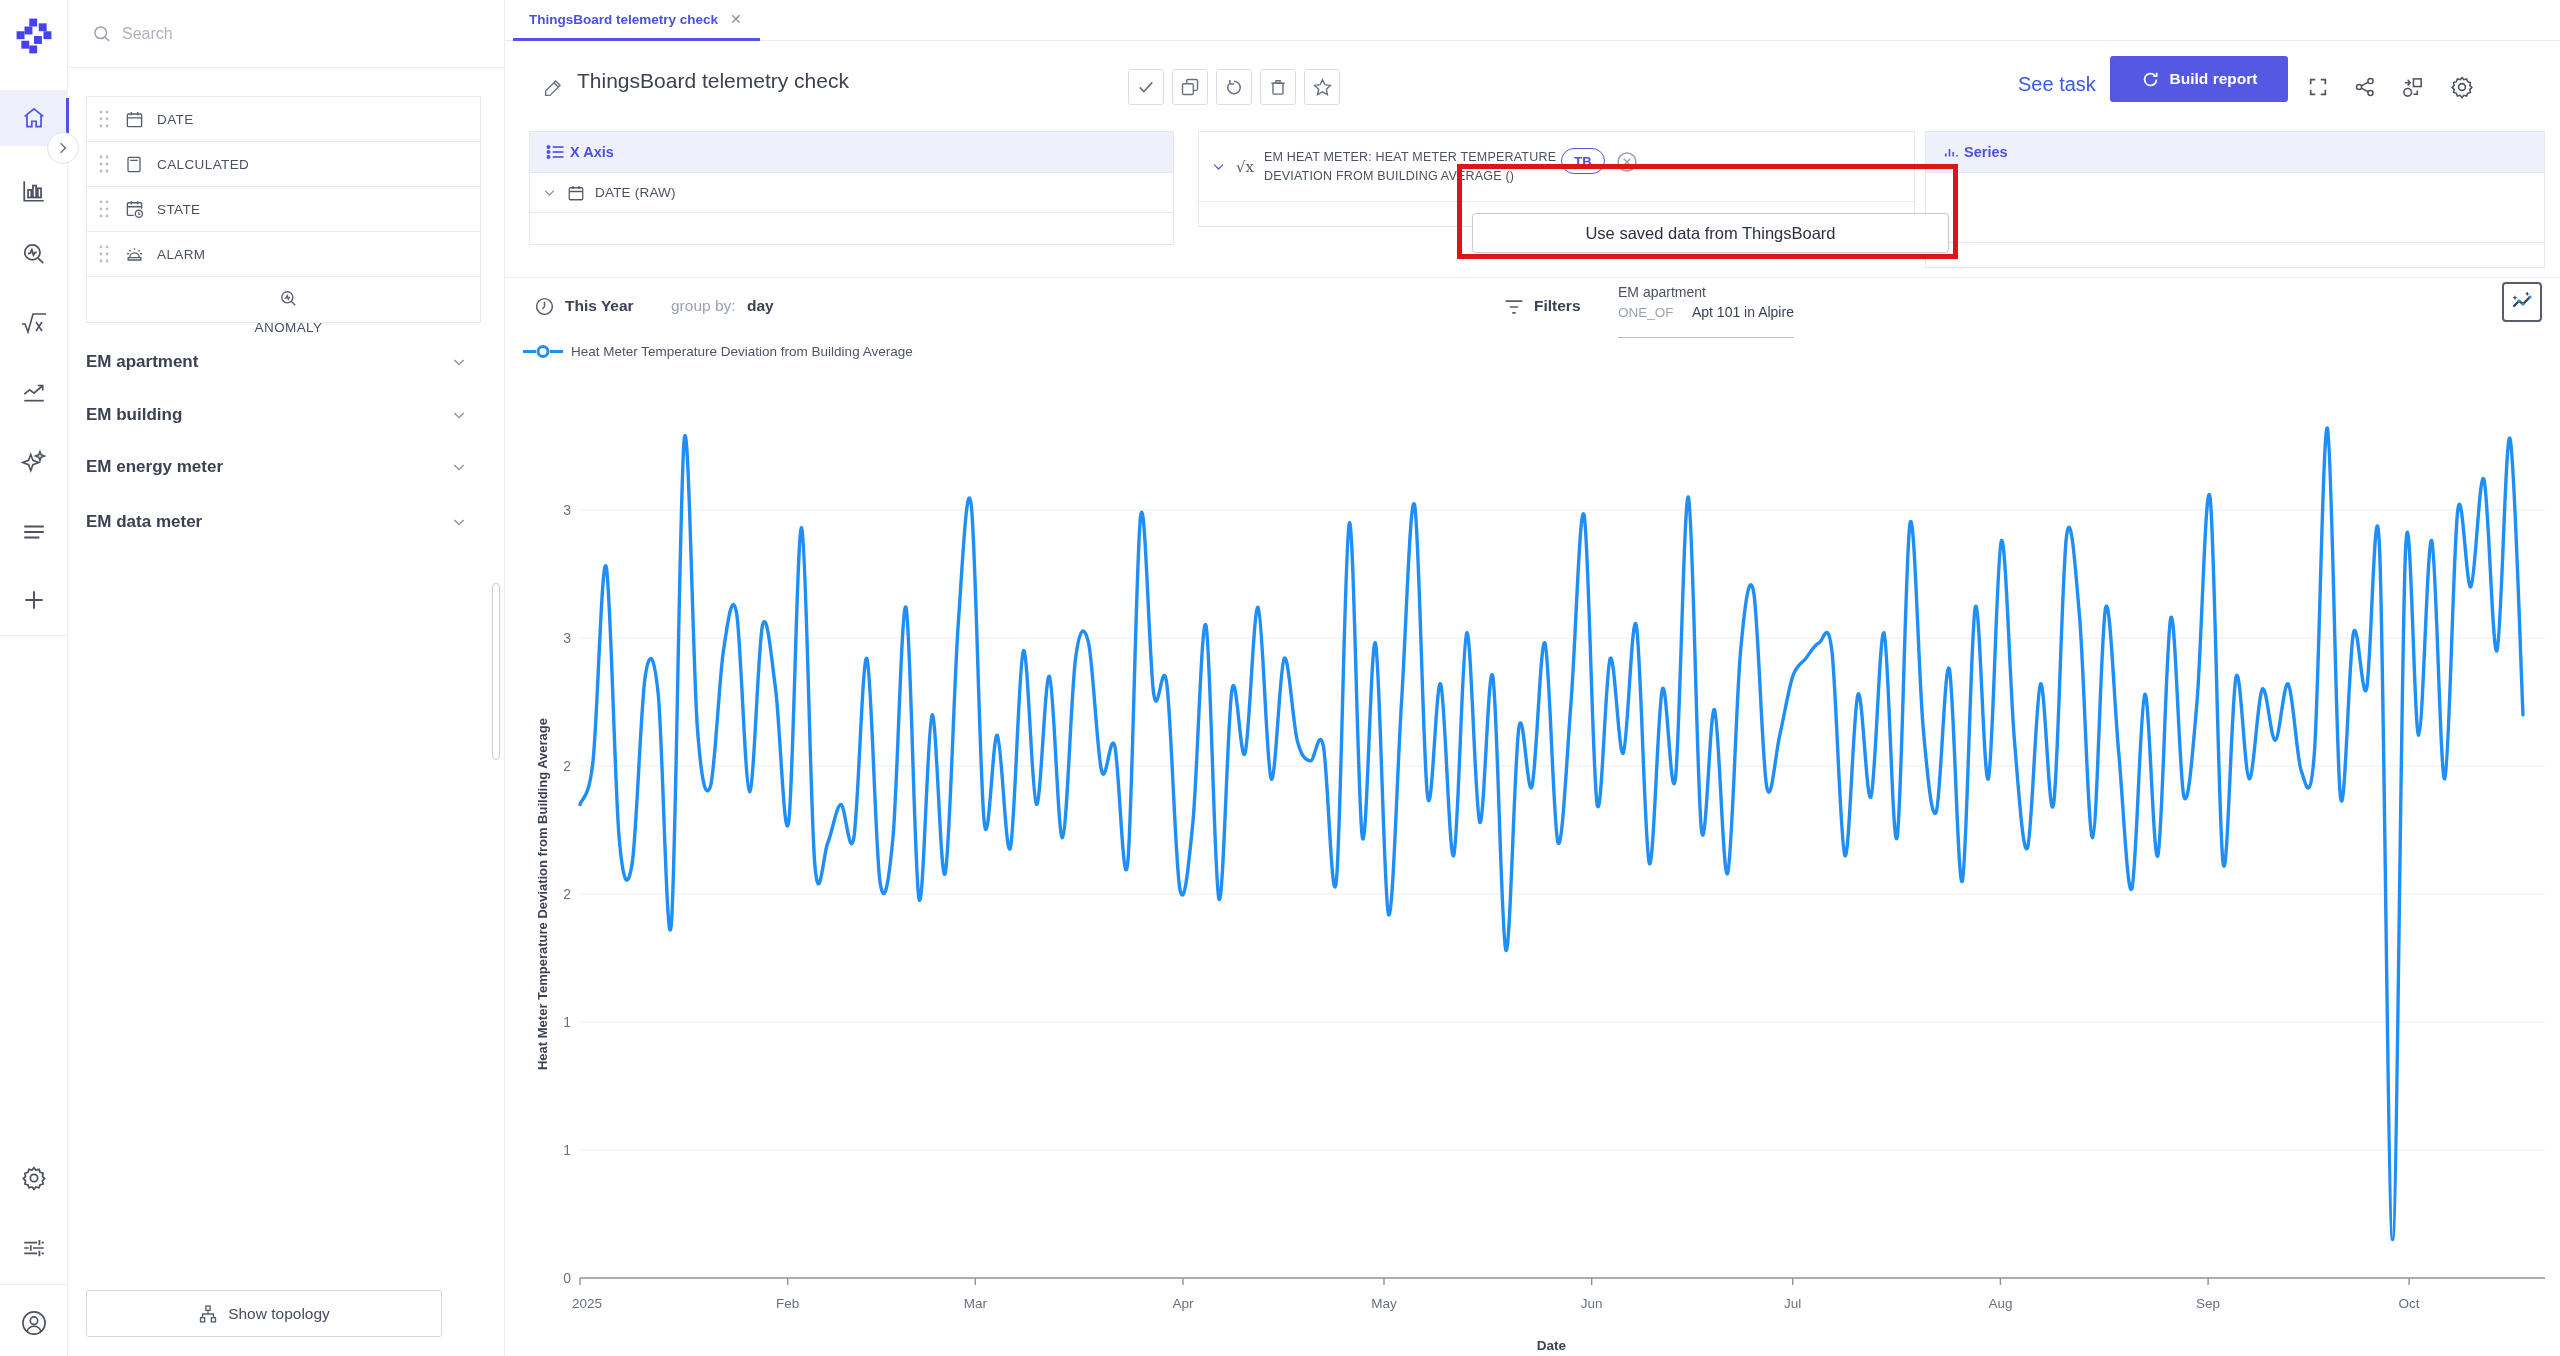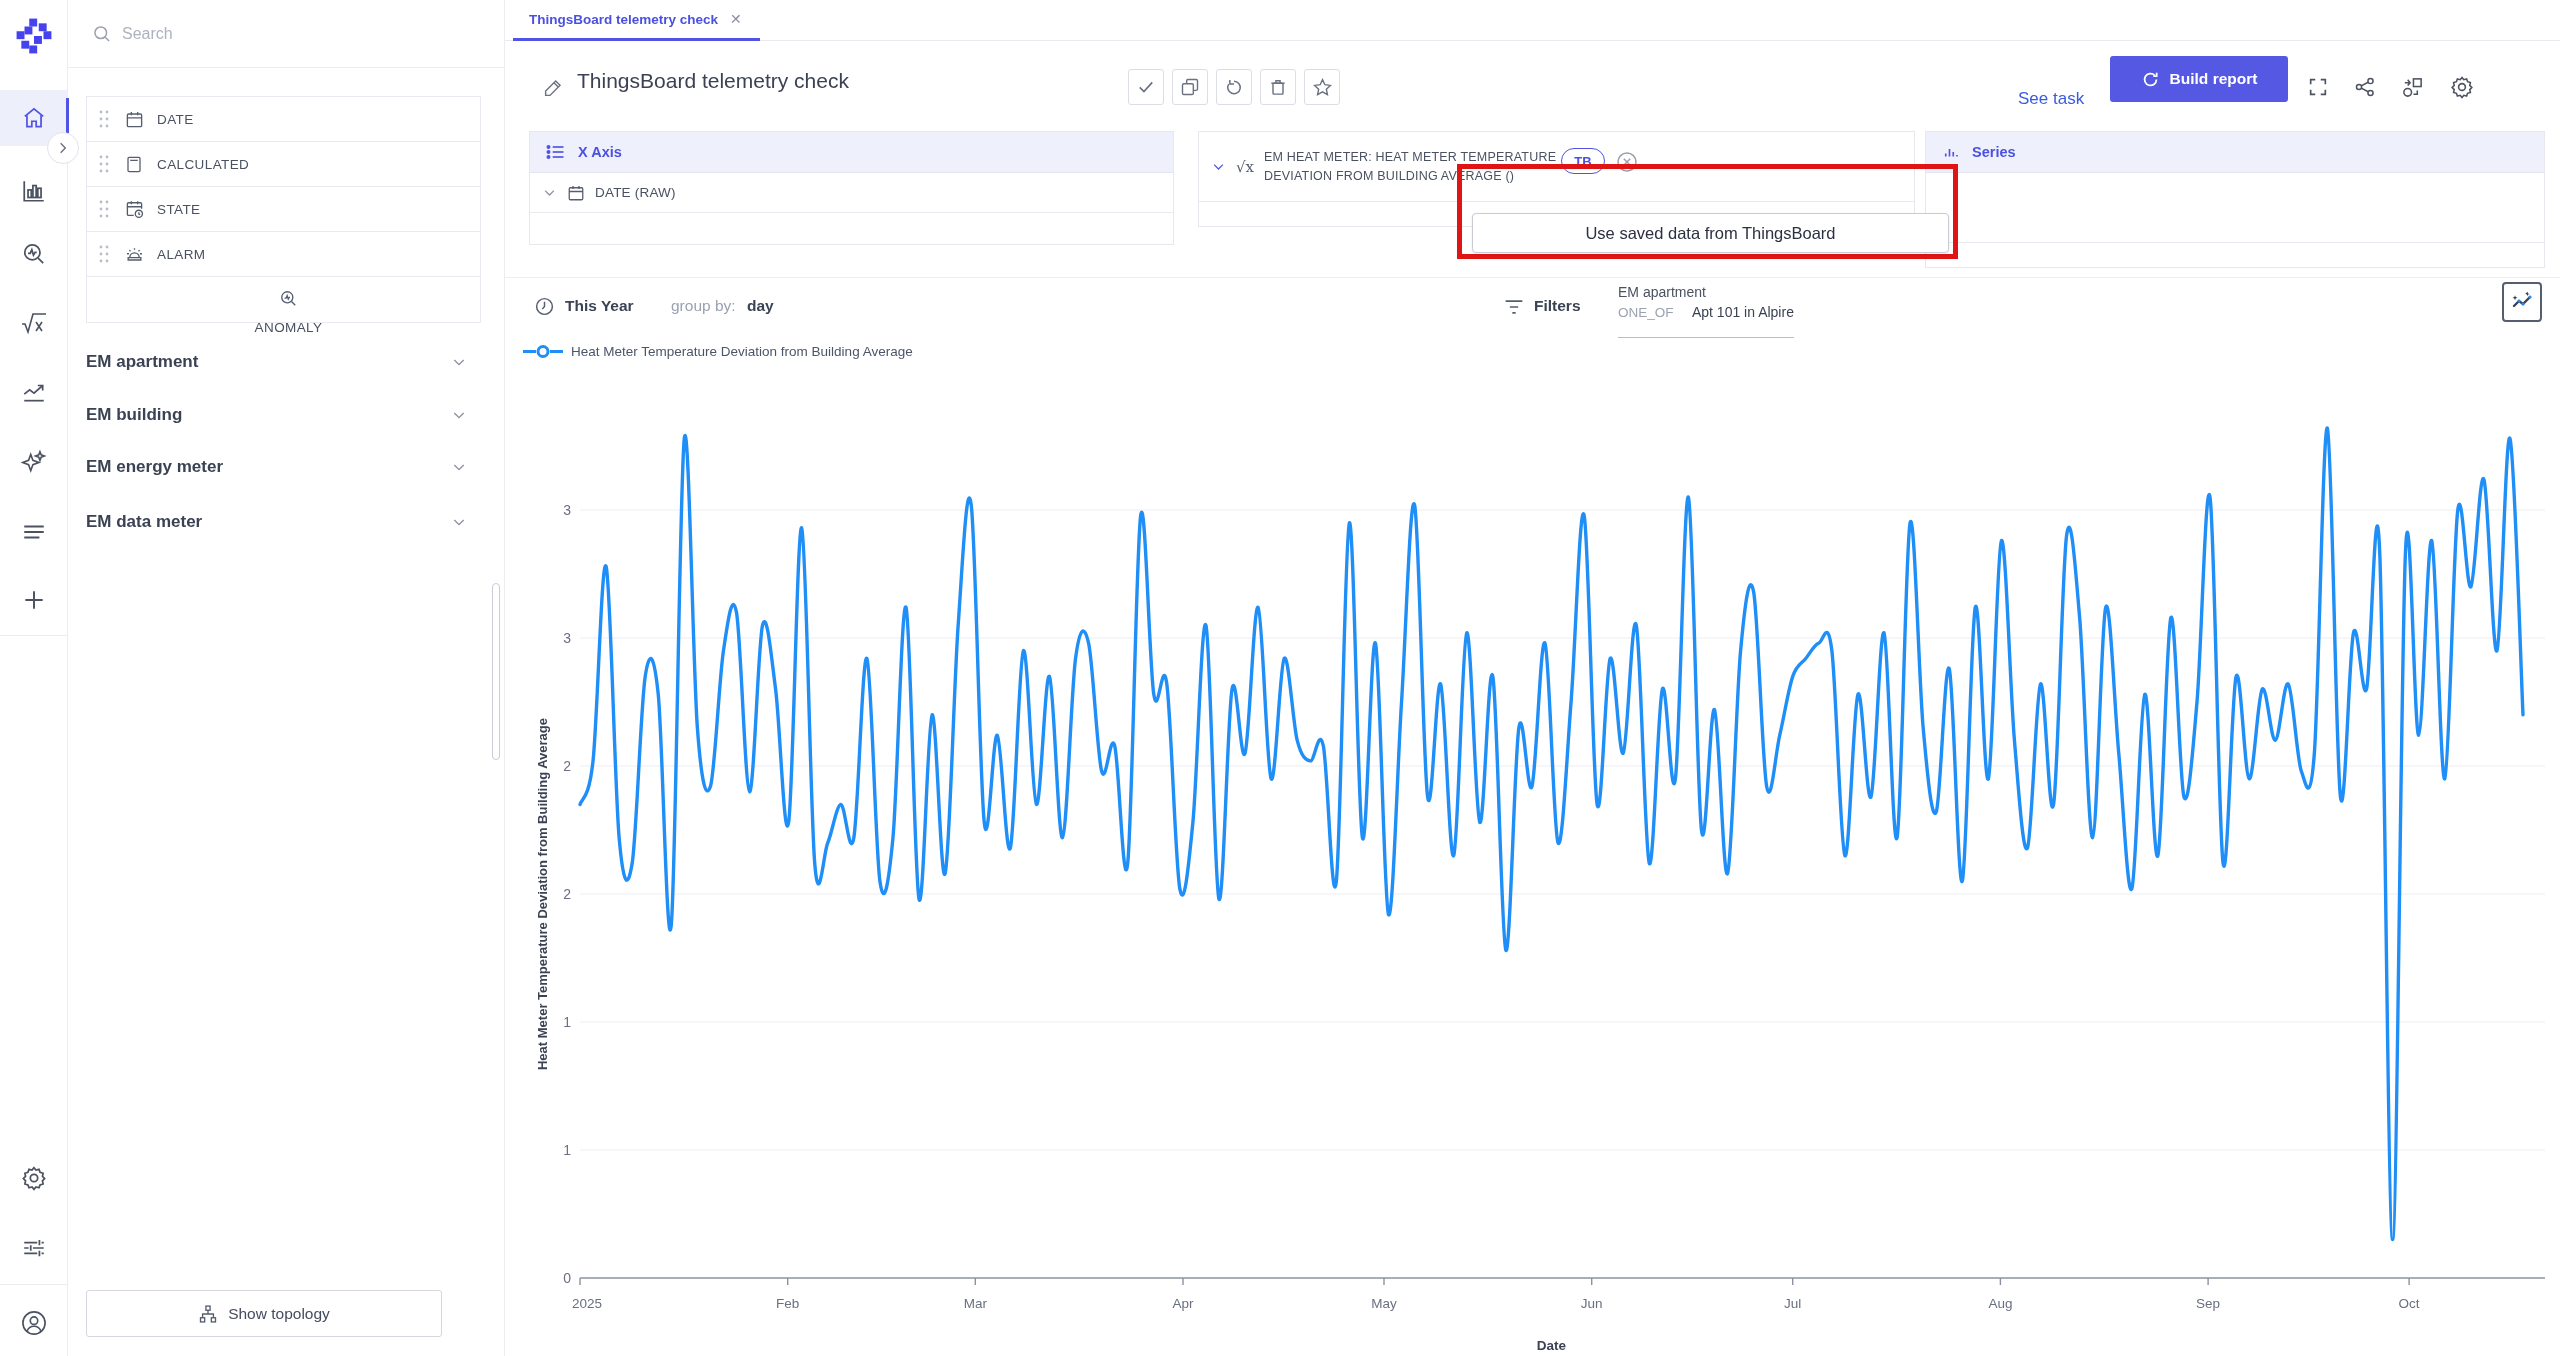--- a/index.html
+++ b/index.html
@@ -36,27 +36,27 @@
   #main { position:absolute; left:505px; top:0; width:2055px; height:1356px; }
   #tabbar { position:absolute; left:0; top:0; width:2055px; height:41px; border-bottom:1px solid #e9eaef; }
   #tab-active { position:absolute; left:8px; top:0; height:41px; padding:0 18px 0 16px; display:flex; align-items:center; gap:12px; border-bottom:3px solid #5154e3; cursor:pointer; }
   #tab-active .tab-label { color:#4a50e0; font-weight:bold; font-size:13.5px; }
   .tab-close { color:#8a90a0; font-size:14px; cursor:pointer; }
 
   #title-row { position:absolute; left:0; top:41px; width:2055px; height:74px; }
   #pencil { position:absolute; left:38px; top:36px; color:#6a7180; cursor:pointer; }
   #page-title { position:absolute; left:72px; top:28px; font-size:21px; color:#3b4254; }
   .sq-btn { position:absolute; top:28px; width:36px; height:36px; border:1px solid #dcdee6; border-radius:3px; background:#fff; display:flex; align-items:center; justify-content:center; color:#6a7180; cursor:pointer; }
-  #see-task { position:absolute; left:1513px; top:48px; font-size:17px; color:#3a5be0; cursor:pointer; }
+  #see-task { position:absolute; left:1513px; top:32px; font-size:20px; color:#3a5be0; cursor:pointer; }
   #build-report { position:absolute; left:1605px; top:15px; width:178px; height:46px; background:#5558e2; border:none; border-radius:3px; color:#fff; font-weight:bold; font-size:15.5px; display:flex; align-items:center; justify-content:center; gap:10px; cursor:pointer; font-family:"Liberation Sans",sans-serif; }
   .top-ic { position:absolute; top:28px; width:36px; height:36px; display:flex; align-items:center; justify-content:center; color:#4c5260; cursor:pointer; }
 
   
   .panel { position:absolute; top:131px; border:1px solid #e7e8ee; background:#fff; }
-  .panel-head { height:41px; background:#eef0fb; border-bottom:1px solid #e3e5f2; display:flex; align-items:center; gap:12px; padding-left:16px; }
+  .panel-head { height:41px; background:#eef0fb; border-bottom:1px solid #e3e5f2; display:flex; align-items:center; gap:4px; padding-left:16px; }
   .panel-title { color:#4a50e0; font-weight:bold; font-size:14.5px; }
   .panel-row { display:flex; align-items:center; gap:10px; padding-left:12px; border-bottom:1px solid #e9eaef; }
   .chev { color:#8a90a0; }
   .axis-field-label { font-size:13.5px; color:#4a5160; letter-spacing:.2px; }
   #y-field-text { font-size:12.5px; width:340px; line-height:1.5; text-transform:uppercase; }
   #tb-chip { position:absolute; left:362px; top:16px; width:44px; height:26px; border:1.5px solid #5154e3; border-radius:14px; color:#4a50e0; font-weight:bold; font-size:13px; display:flex; align-items:center; justify-content:center; background:#fff; cursor:pointer; }
   #chip-remove { position:absolute; left:416px; top:18px; color:#9aa0ad; cursor:pointer; }
 
   
   #red-box { position:absolute; left:952px; top:164px; width:501px; height:95px; border:5px solid #df1414; z-index:20; pointer-events:none; }

